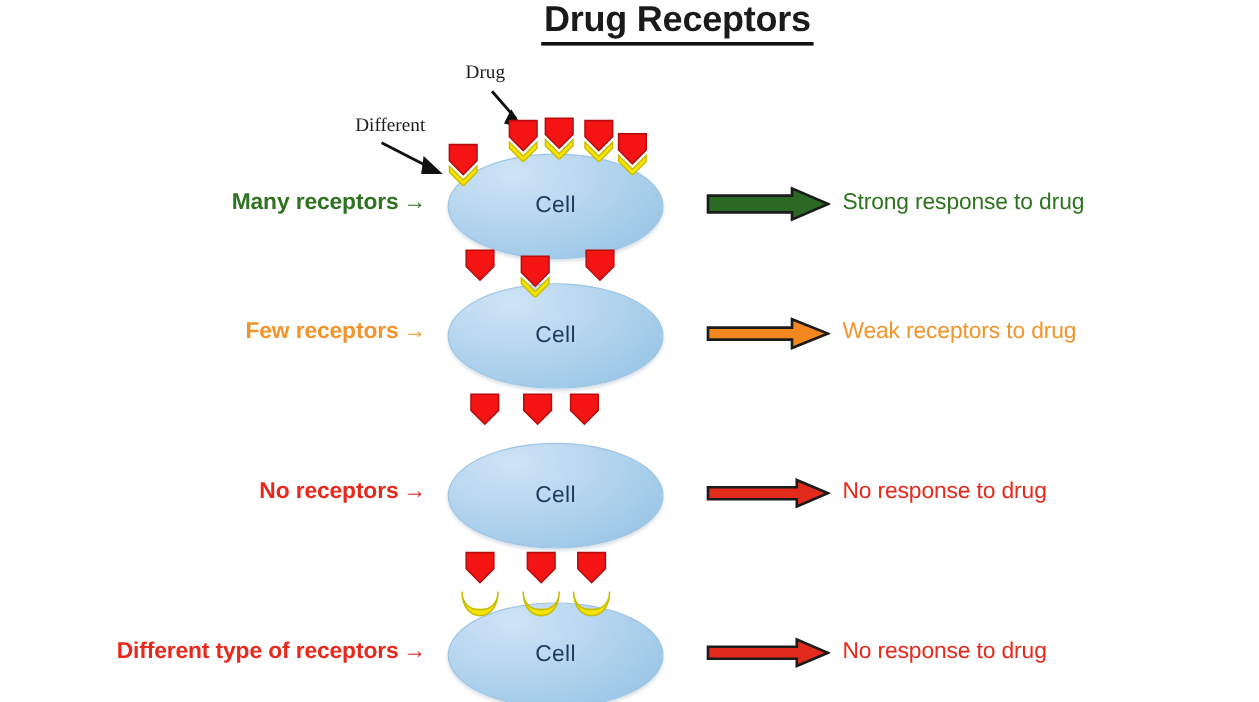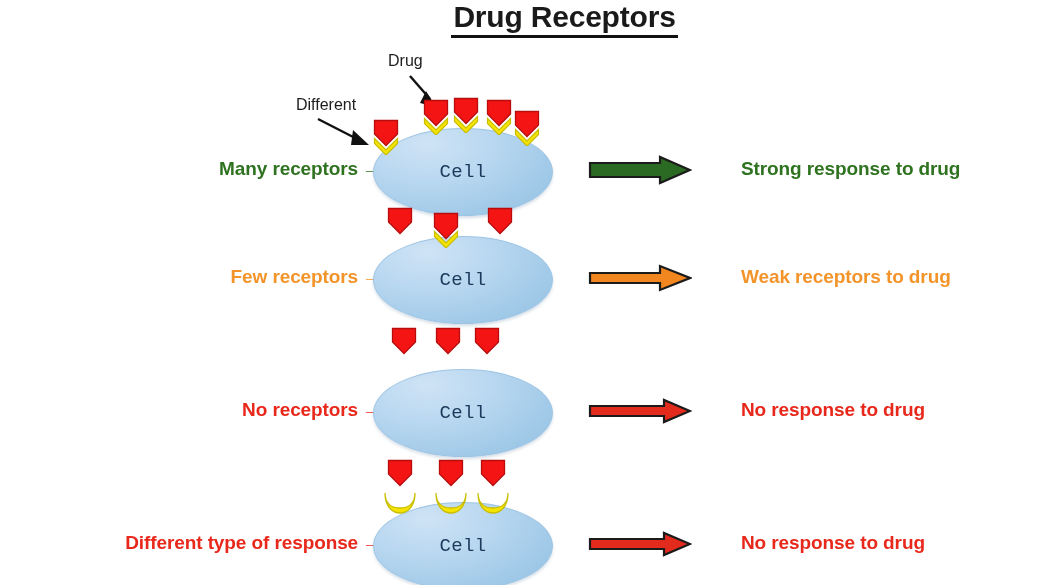--- a/index.html
+++ b/index.html
@@ -38,71 +38,71 @@
     padding: 0 2px 2px 2px;
     display: inline-block;
     line-height: 1.1;
   }
 
   
   .callout {
     position: absolute;
     font-size: 16px;
     color: #1d1d1d;
-    font-family: Liberation Sans, sans-serif;
+    font-family: Liberation Serif, serif;
     white-space: nowrap;
   }
   #drug-label { left: 348px; top: 52px; }
   #receptor-label { left: 256px; top: 96px; }
   .callout-arrow { position: absolute; }
 
   
   .row {
     position: absolute;
     left: 0;
     width: 1049px;
   }
 
   
   .left-text {
     position: absolute;
     font-size: 19px;
     font-weight: bold;
     white-space: nowrap;
     letter-spacing: -0.1px;
-    right: 708px;
+    right: 734px;
   }
   .left-text .arr { font-weight: bold; padding-left: 4px; }
 
   
   .right-text {
     position: absolute;
-    left: 701px;
+    left: 662px;
     font-size: 19px;
-    font-weight: bold;
+    font-weight: normal;
     white-space: nowrap;
     letter-spacing: -0.1px;
   }
 
   
   .cell {
     position: absolute;
     border-radius: 50%;
     background:
       radial-gradient(ellipse at 30% 18%, #cfe3f5 0%, #b8d7f0 38%, #a3cbe9 70%, #93c0e2 100%);
     border: 1px solid #9dc4e4;
     box-shadow: 0 2px 3px rgba(120,150,175,0.30);
     display: flex;
     align-items: center;
     justify-content: center;
   }
   .cell-label {
     font-size: 19px;
     color: #1b3a5c;
-    font-family: Liberation Mono, monospace;
+    font-family: Liberation Sans, sans-serif;
     letter-spacing: 0.3px;
   }
 
   
   .drug {
     position: absolute;
     width: 26px;
     height: 30px;
   }
   .drug svg { display:block; }
@@ -295,21 +295,21 @@
       <svg width="104" height="30" viewBox="0 0 104 30">
         <path d="M2 10 H76 V4 L102 15 L76 26 V20 H2 Z" fill="#e32b1d" stroke="#1b1b1b" stroke-width="2.2"></path>
       </svg>
     </div>
 
     <div class="right-text" style="top:399px; color:#e8281b;">No response to drug</div>
   </div>
 
   <div class="row">
     <div class="left-text" style="top:532px; color:#e8281b;">
-      <span>Different type of response</span><span class="arr">→</span>
+      <span>Different type of receptors</span><span class="arr">→</span>
     </div>
 
     <div class="cell" style="left:333px; top:502px; width:178px; height:86px;">
       <span class="cell-label">Cell</span>
     </div>
 
     <div class="drug" style="left:347px; top:459px;">
       <svg width="26" height="30" viewBox="0 0 26 30">
           <path d="M1.5 1.5 H24.5 V15 L13 26.5 L1.5 15 Z" fill="#f41414" stroke="#b70d0d" stroke-width="1.3"></path>
         </svg>

